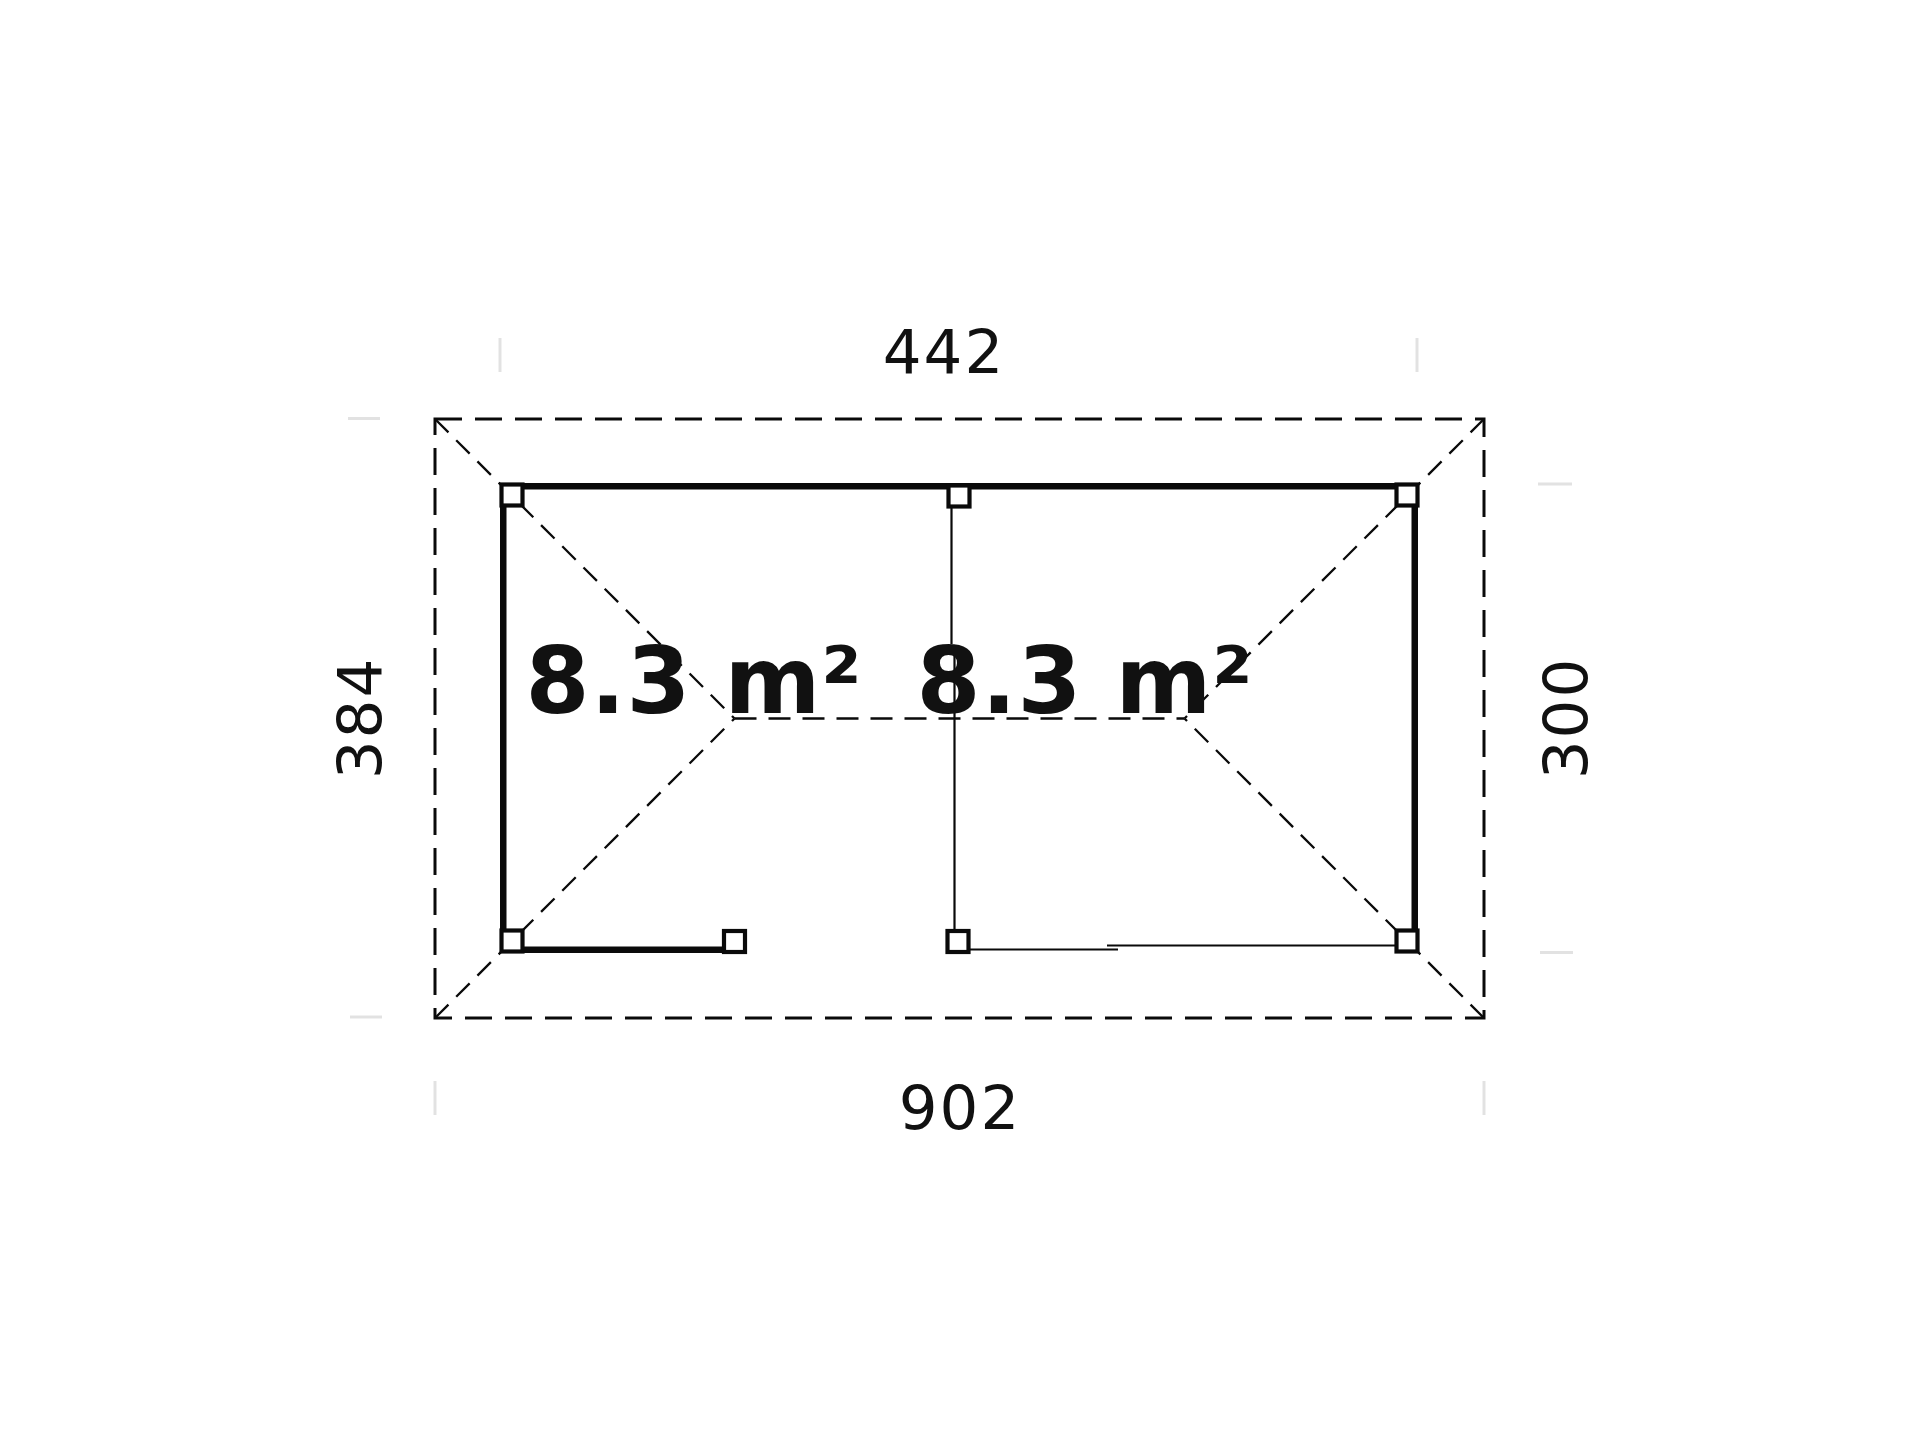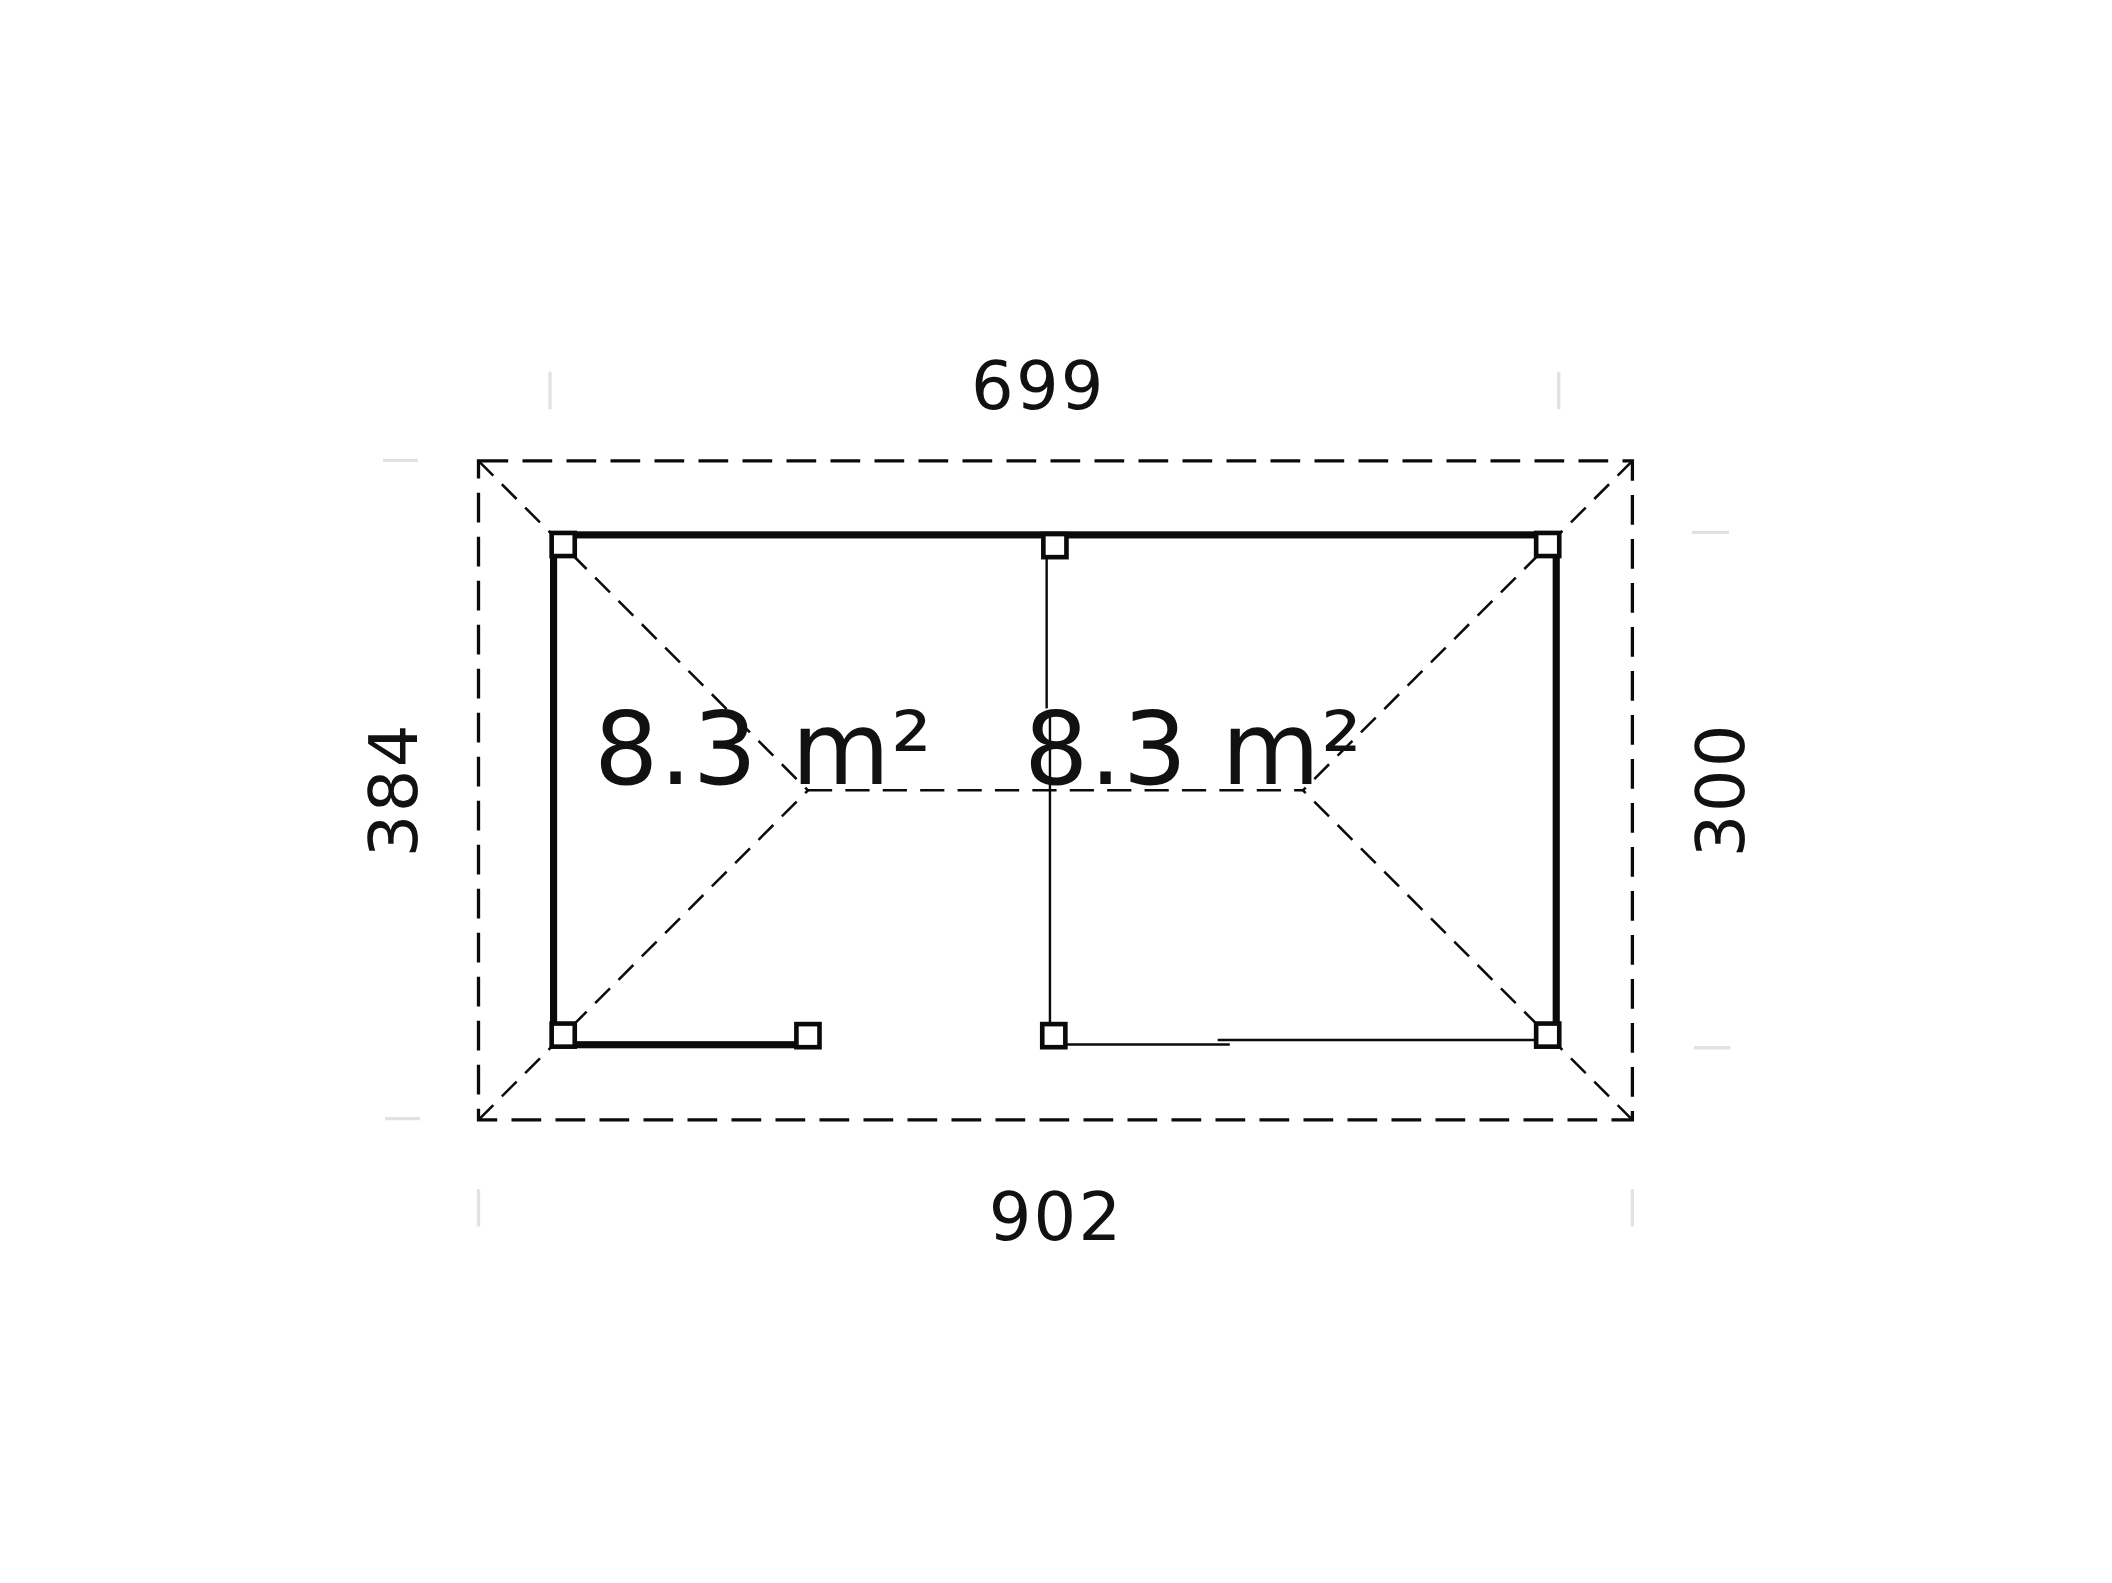--- a/index.html
+++ b/index.html
@@ -30,21 +30,21 @@
   .dim-label {
     font-size: 61px;
     font-weight: 500;
     letter-spacing: 2px;
   }
   .dim-label.rot {
     transform: translate(-50%, -50%) rotate(-90deg);
   }
   .room-label {
     font-size: 92px;
-    font-weight: 400;
+    font-weight: 700;
     letter-spacing: 1px;
   }
 </style>
 </head>
 <body>
 
 <div class="canvas">
 
   <svg width="1920" height="1439" viewBox="0 0 1920 1439">
 
@@ -86,21 +86,21 @@
       <rect x="501.5" y="484.5" width="21" height="21"></rect>
       <rect x="948.5" y="485.5" width="21" height="21"></rect>
       <rect x="1396.5" y="484.5" width="21" height="21"></rect>
       <rect x="501.5" y="930.5" width="21" height="21"></rect>
       <rect x="724" y="931" width="21" height="21"></rect>
       <rect x="947.5" y="931" width="21" height="21"></rect>
       <rect x="1396.5" y="930.5" width="21" height="21"></rect>
     </g>
   </svg>
 
-  <div class="label dim-label" style="left:944px; top:351px;">699</div>
+  <div class="label dim-label" style="left:944px; top:351px;">442</div>
 
   <div class="label dim-label" style="left:960px; top:1107px;">902</div>
 
   <div class="label dim-label rot" style="left:359px; top:718px;">384</div>
 
   <div class="label dim-label rot" style="left:1565px; top:718px;">300</div>
 
   <div class="label room-label" style="left:694px; top:682px;">8.3 m²</div>
 
   <div class="label room-label" style="left:1085px; top:682px;">8.3 m²</div>

